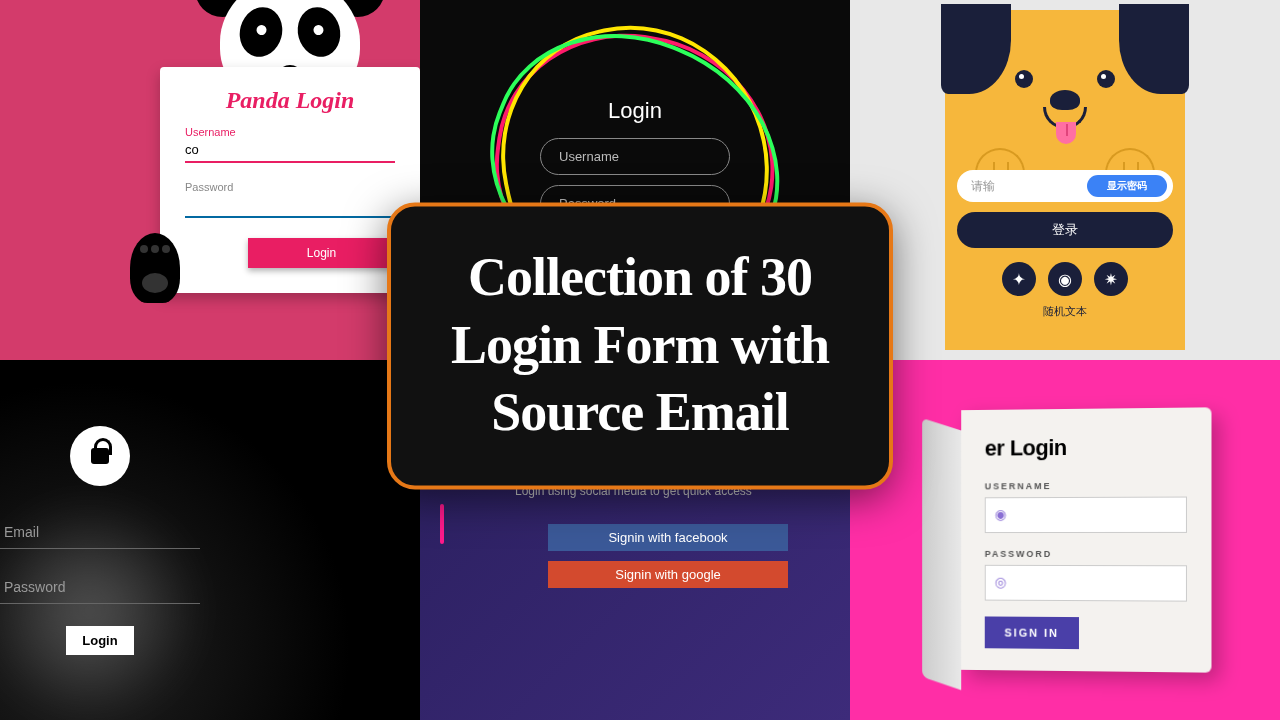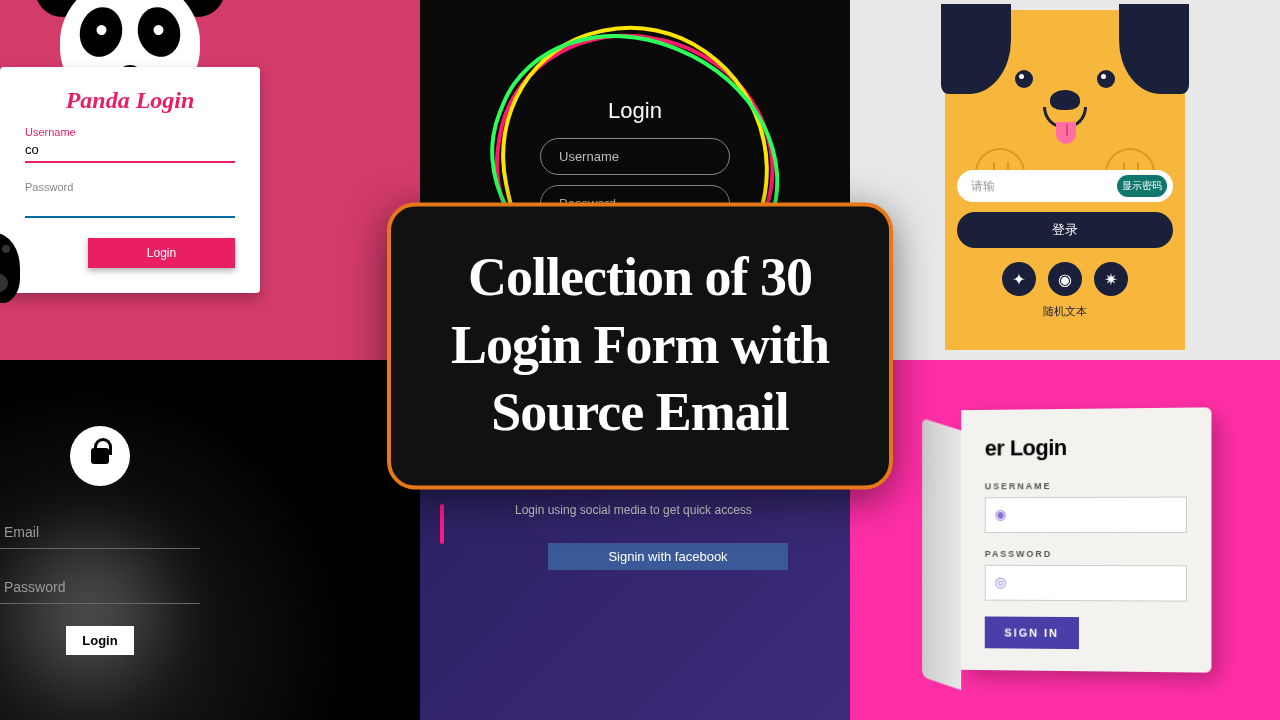--- a/index.html
+++ b/index.html
@@ -1,21 +1,21 @@
 <!DOCTYPE html>
 <html><head>
 <meta charset="utf-8">
 <style>
   * { margin: 0; padding: 0; box-sizing: border-box; }
   body { width: 1280px; height: 720px; overflow: hidden; font-family: Arial, sans-serif; position: relative; background: #222; }
   .grid { display: grid; grid-template-columns: 420px 430px 430px; grid-template-rows: 360px 360px; width: 1280px; height: 720px; }
   .tile { position: relative; overflow: hidden; }
 
   
-  .t1 { background: #d33b6b; display: flex; align-items: center; justify-content: flex-start; }
+  .t1 { background: #d33b6b; display: flex; align-items: center; justify-content: flex-end; }
   .panda-wrap { position: relative; width: 260px; }
   .panda-head { position: absolute; top: -100px; left: 50%; transform: translateX(-50%); width: 180px; height: 140px; }
   .panda-face { width: 140px; height: 130px; background: #fff; border-radius: 50% 50% 45% 45%; position: absolute; left: 20px; top: 10px; z-index: 2; }
   .panda-ear { width: 55px; height: 55px; background: #000; border-radius: 50%; position: absolute; top: -5px; z-index: 1; }
   .panda-ear.l { left: -5px; } .panda-ear.r { right: -5px; }
   .panda-eye { width: 42px; height: 50px; background: #000; border-radius: 50%; position: absolute; top: 30px; }
   .panda-eye.l { left: 20px; transform: rotate(15deg); } .panda-eye.r { right: 20px; transform: rotate(-15deg); }
   .panda-eyeball { width: 10px; height: 10px; background: #fff; border-radius: 50%; position: absolute; top: 18px; left: 16px; }
   .panda-nose { width: 20px; height: 14px; background: #000; border-radius: 50%; position: absolute; bottom: 28px; left: 60px; }
   .panda-card { background: #fff; border-radius: 4px; padding: 20px 25px 25px; box-shadow: 0 6px 14px rgba(0,0,0,.25); position: relative; z-index: 3; }
@@ -54,21 +54,21 @@
   .dog-mouth { width:44px; height:22px; border:3px solid #1a1f3a; border-top:none; border-radius:0 0 40px 40px; margin:-3px auto 0; position:relative;}
   .dog-tongue { width:20px; height:22px; background:#ff6fa3; border-radius:0 0 12px 12px; position:absolute; bottom:-18px; left:10px;}
   .dog-tongue::after{content:''; position:absolute; left:50%; top:2px; width:2px; height:12px; background:#e0447c;}
   .paw { width:50px; height:30px; background:#f6b73c; border:2px solid #d89a20; border-bottom:none; border-radius:26px 26px 0 0; position:absolute; top:138px;}
   .paw.l{left:30px} .paw.r{right:30px}
   .paw::before,.paw::after{content:'';position:absolute;width:2px;height:16px;background:#d89a20;top:12px;}
   .paw::before{left:16px}.paw::after{left:30px}
   .dog-form { position: absolute; top: 160px; left: 12px; right: 12px; }
   .dog-form input { width: 100%; border: none; border-radius: 999px; padding: 9px 14px; font-size: 12px; margin-bottom: 10px; outline:none; }
   .dog-form .pw-row { position: relative; }
-  .dog-form .show-btn { position:absolute; right:6px; top:5px; background:#0f766e; color:#fff; border:none; border-radius:999px; padding:4px 5px; font-size:10px; cursor:pointer;}
+  .dog-form .show-btn { position:absolute; right:6px; top:5px; background:#3b82f6; color:#fff; border:none; border-radius:999px; padding:4px 20px; font-size:10px; cursor:pointer;font-weight:bold;}
   .dog-form .login-btn { width:100%; background:#1a1f3a; color:#fff; border:none; border-radius:999px; padding:9px; font-size:13px; cursor:pointer; }
   .social-row { display:flex; gap:12px; justify-content:center; margin-top:14px;}
   .social-row span { width:34px; height:34px; background:#1a1f3a; border-radius:50%; display:flex; align-items:center; justify-content:center; color:#fff; font-size:16px;}
   .dog-footer { text-align:center; font-size:11px; color:#1a1f3a; margin-top:8px;}
 
   
   .t4 { background: radial-gradient(circle at 20% 80%, #222 0%, #000 60%); display:flex; align-items:center; justify-content:flex-start; }
   .t4 .smoke { position:absolute; bottom:-20px; left:-40px; width:260px; height:260px; background:radial-gradient(circle,#888 0%,transparent 60%); filter:blur(20px); opacity:.5;}
   .dark-form { text-align:center; position:relative; z-index:2;}
   .lock-circle { width:60px; height:60px; background:#fff; border-radius:50%; margin:0 auto 30px; display:flex; align-items:center; justify-content:center;}
@@ -204,20 +204,21 @@
       <input placeholder="Email" style="">
       <input type="password" placeholder="Password" style="">
       <button>Login</button>
     </div>
   </div>
 
   <div class="tile t5">
     <div class="social-card">
       <p>Login using social media to get quick access</p>
       <button class="sb-fb">Signin with facebook</button>
+      <button class="sb-gg">Signin with google</button>
     </div>
   </div>
 
   <div class="tile t6">
     <div class="mat-card">
       <input placeholder="Email address" style="">
       <input type="password" placeholder="Password" style="">
       <div class="mat-row">
         <label>
           <input type="checkbox" style="">

